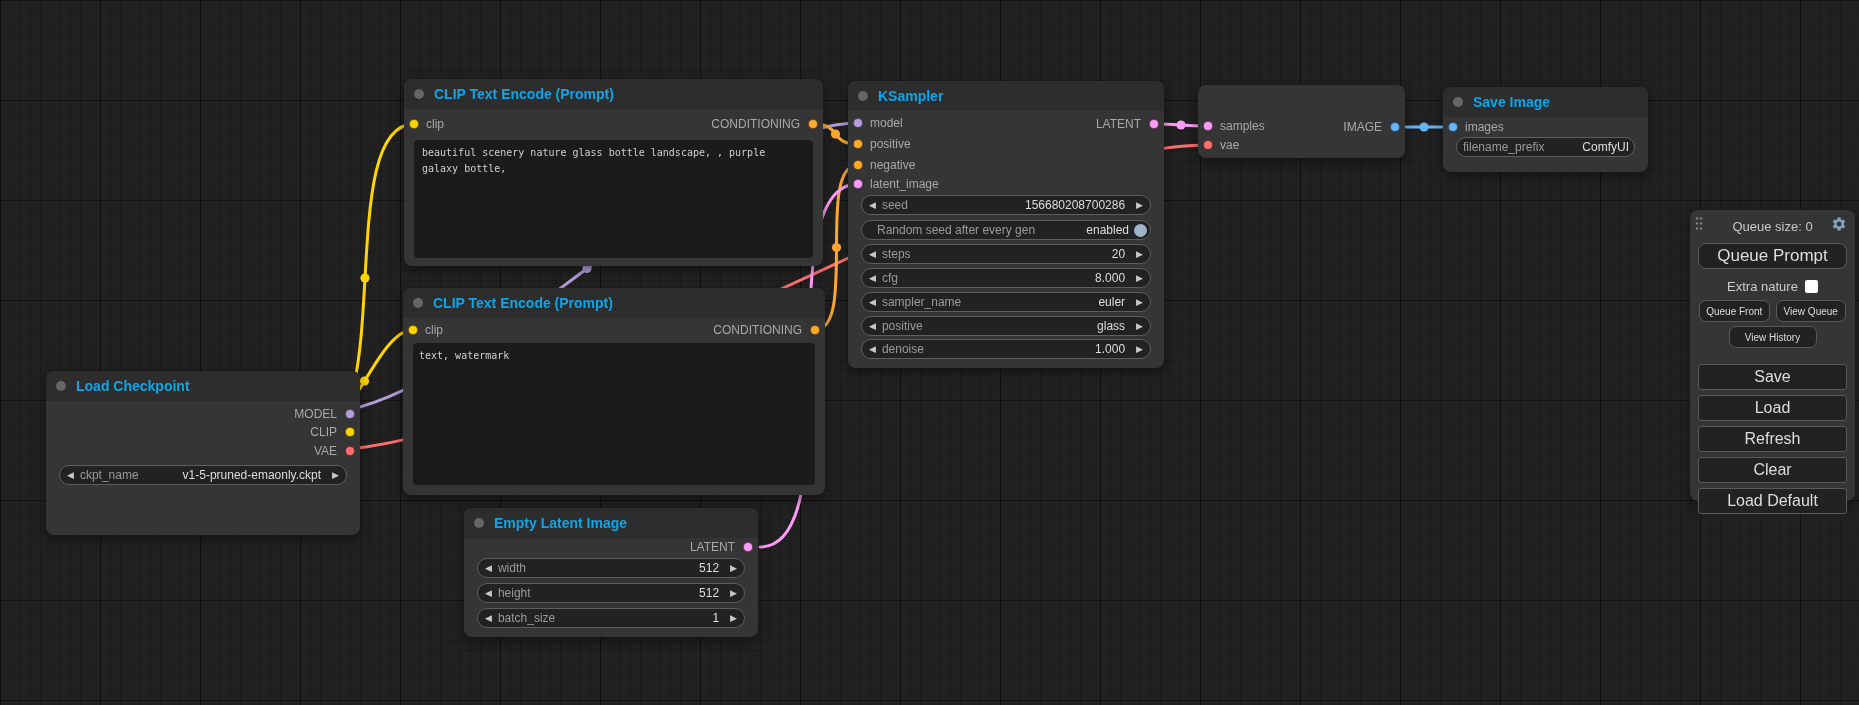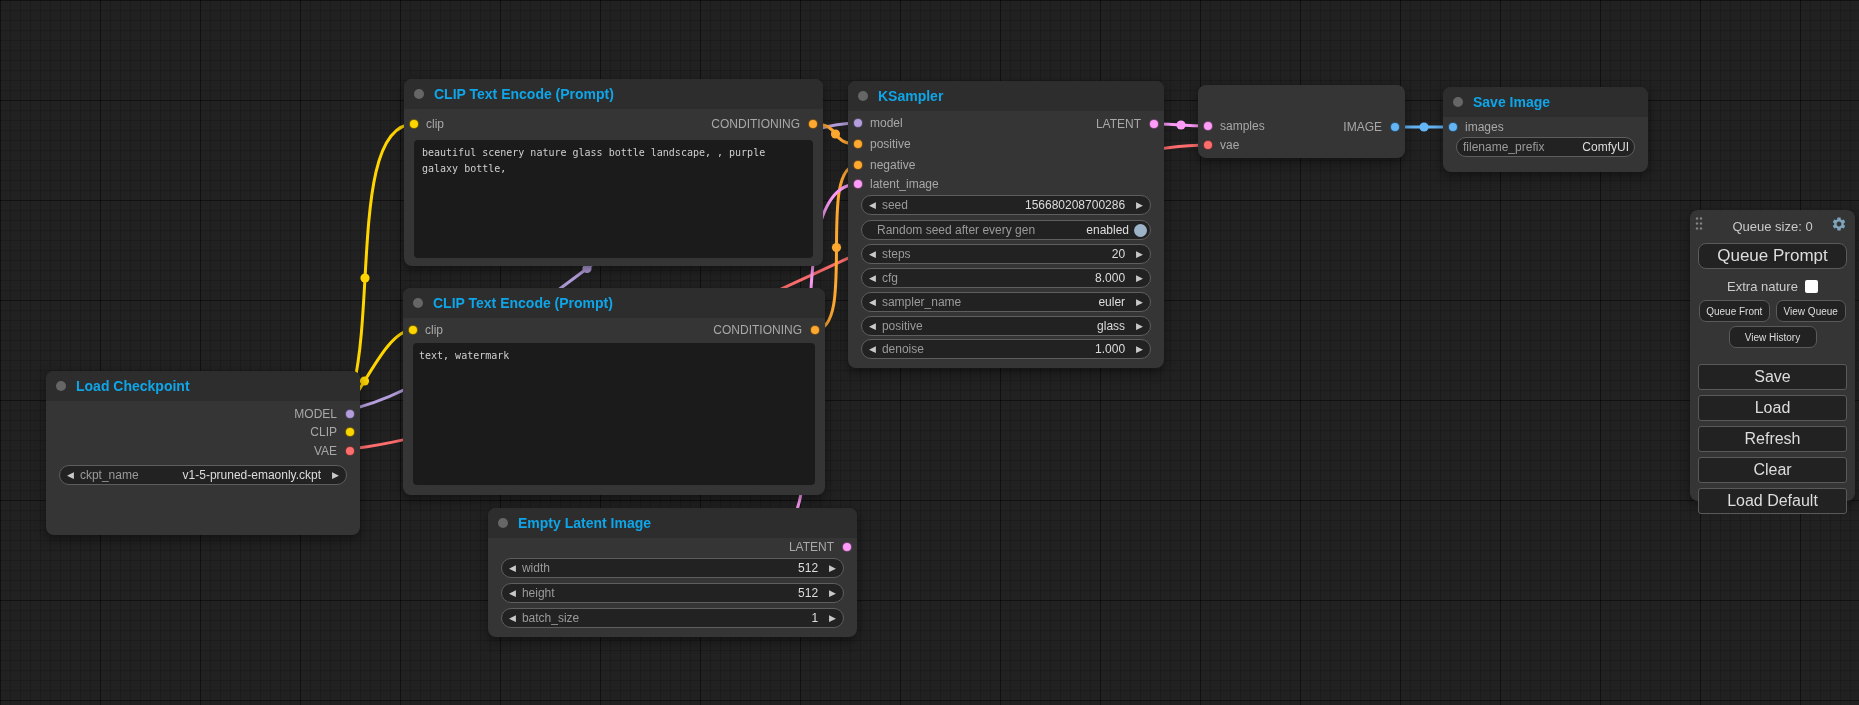--- a/index.html
+++ b/index.html
@@ -216,21 +216,21 @@
         <span class="wvalue">glass</span>
         <span class="warrow right">▶</span>
       </div>
       <div class="widget" style="top: 258px;">
         <span class="warrow">◀</span>
         <span class="wlabel">denoise</span>
         <span class="wvalue">1.000</span>
         <span class="warrow right">▶</span>
       </div>
     </div>
-    <div class="node" style="left: 464px; top: 508px; width: 369px; height: 129px; margin-left: 24px;">
+    <div class="node" style="left: 464px; top: 508px; width: 294px; height: 129px;">
       <div class="ntitle">
         <span class="tdot"></span>
         <span class="ttext">Empty Latent Image</span>
       </div>
       <div class="slot out" style="top: 31px;">
         <span class="slabel">LATENT</span>
         <span class="sdot" style="background: rgb(255, 156, 249);"></span>
       </div>
       <div class="widget" style="top: 50px;">
         <span class="warrow">◀</span>

